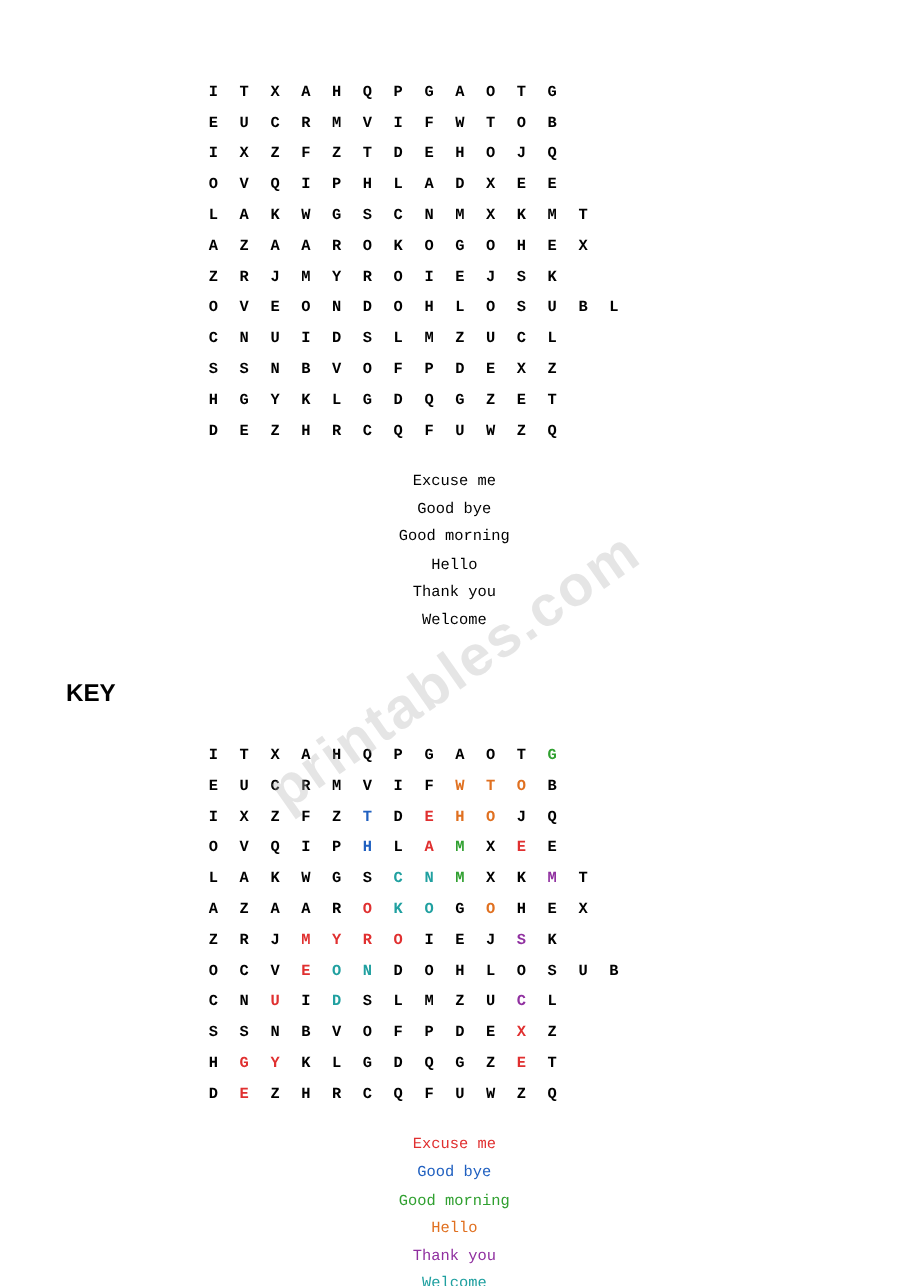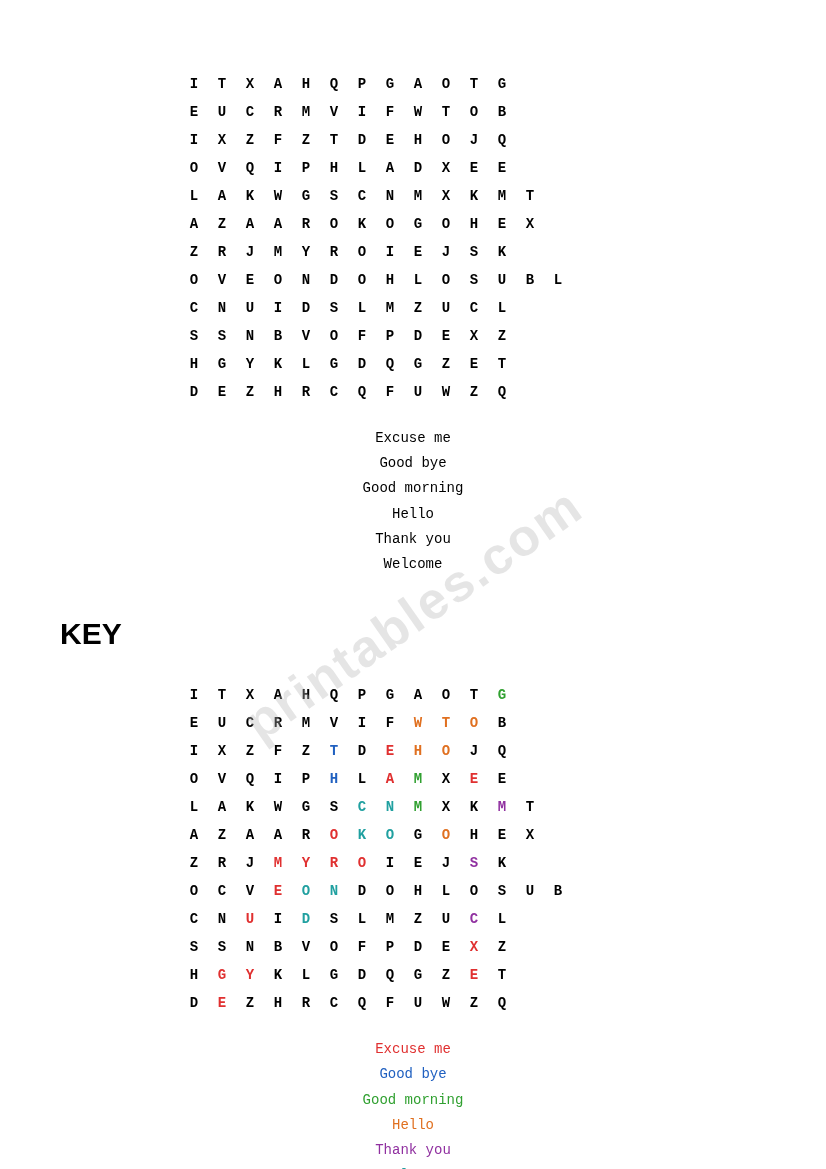--- a/index.html
+++ b/index.html
@@ -72,21 +72,21 @@
 
     .word-list-colored {
       text-align: center;
       margin-top: 20px;
       font-size: 14px;
       line-height: 1.8;
       font-family: 'Courier New', Courier, monospace;
     }
 
     .key-label {
-      font-size: 30px;
+      font-size: 22px;
       font-weight: bold;
       font-family: Arial, sans-serif;
       margin-top: 40px;
     }
 
     .wl-item { display: block; }
     .wl-red { color: #e03030; }
     .wl-blue { color: #2060c0; }
     .wl-green { color: #30a030; }
     .wl-orange { color: #e07020; }

